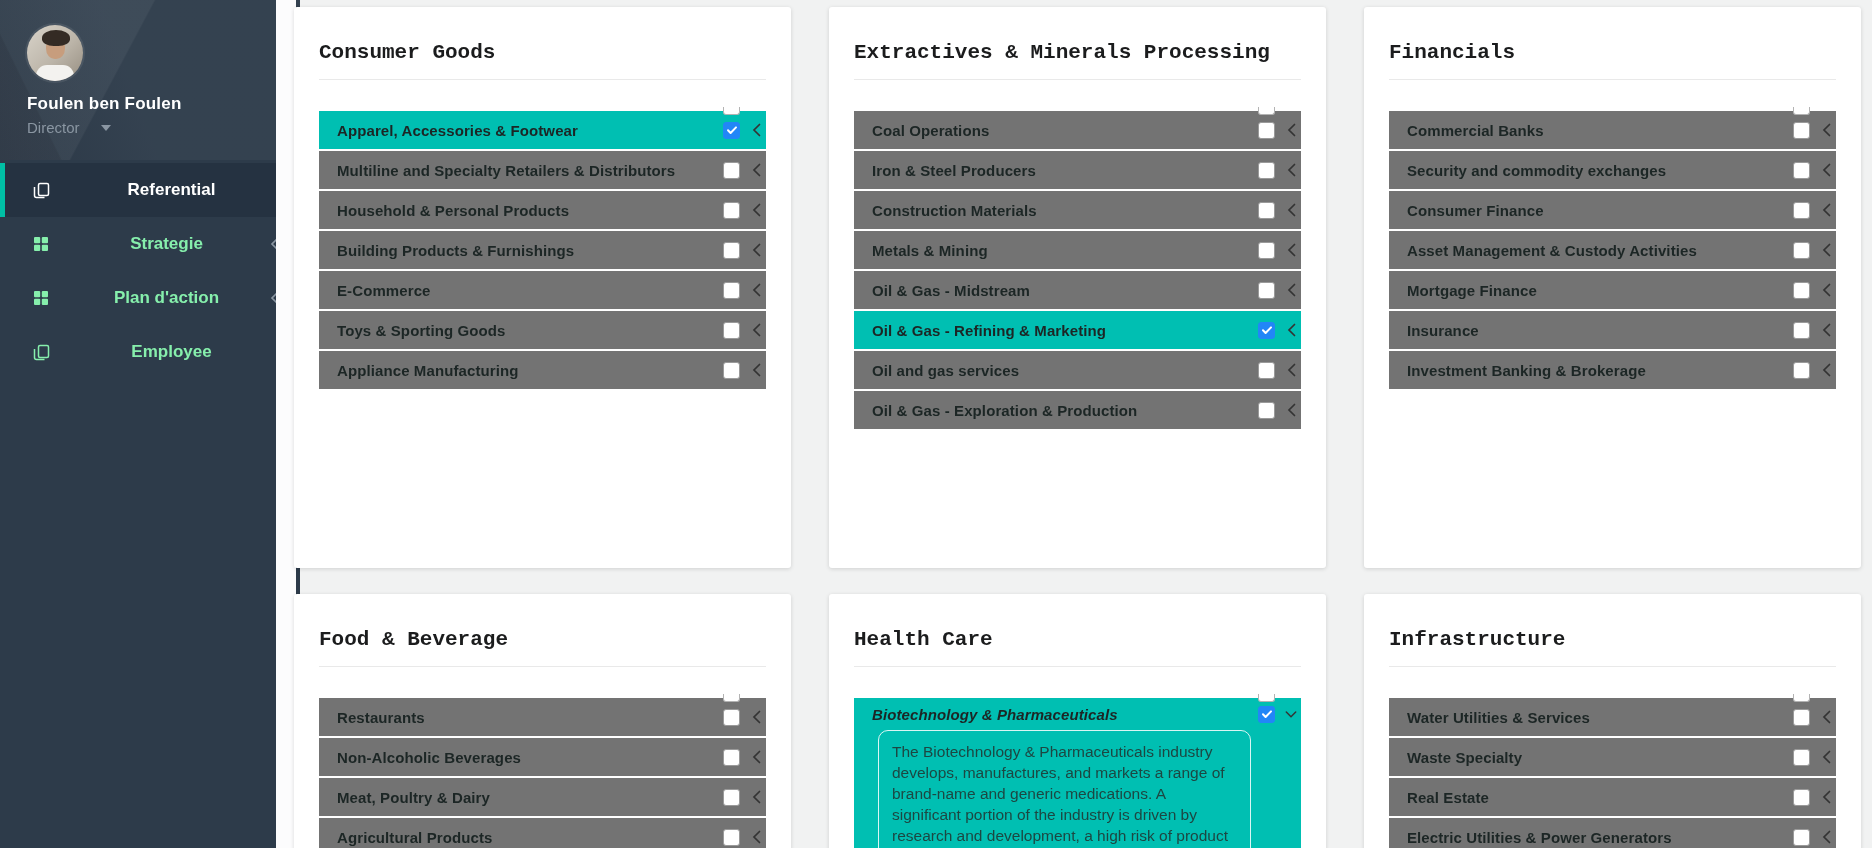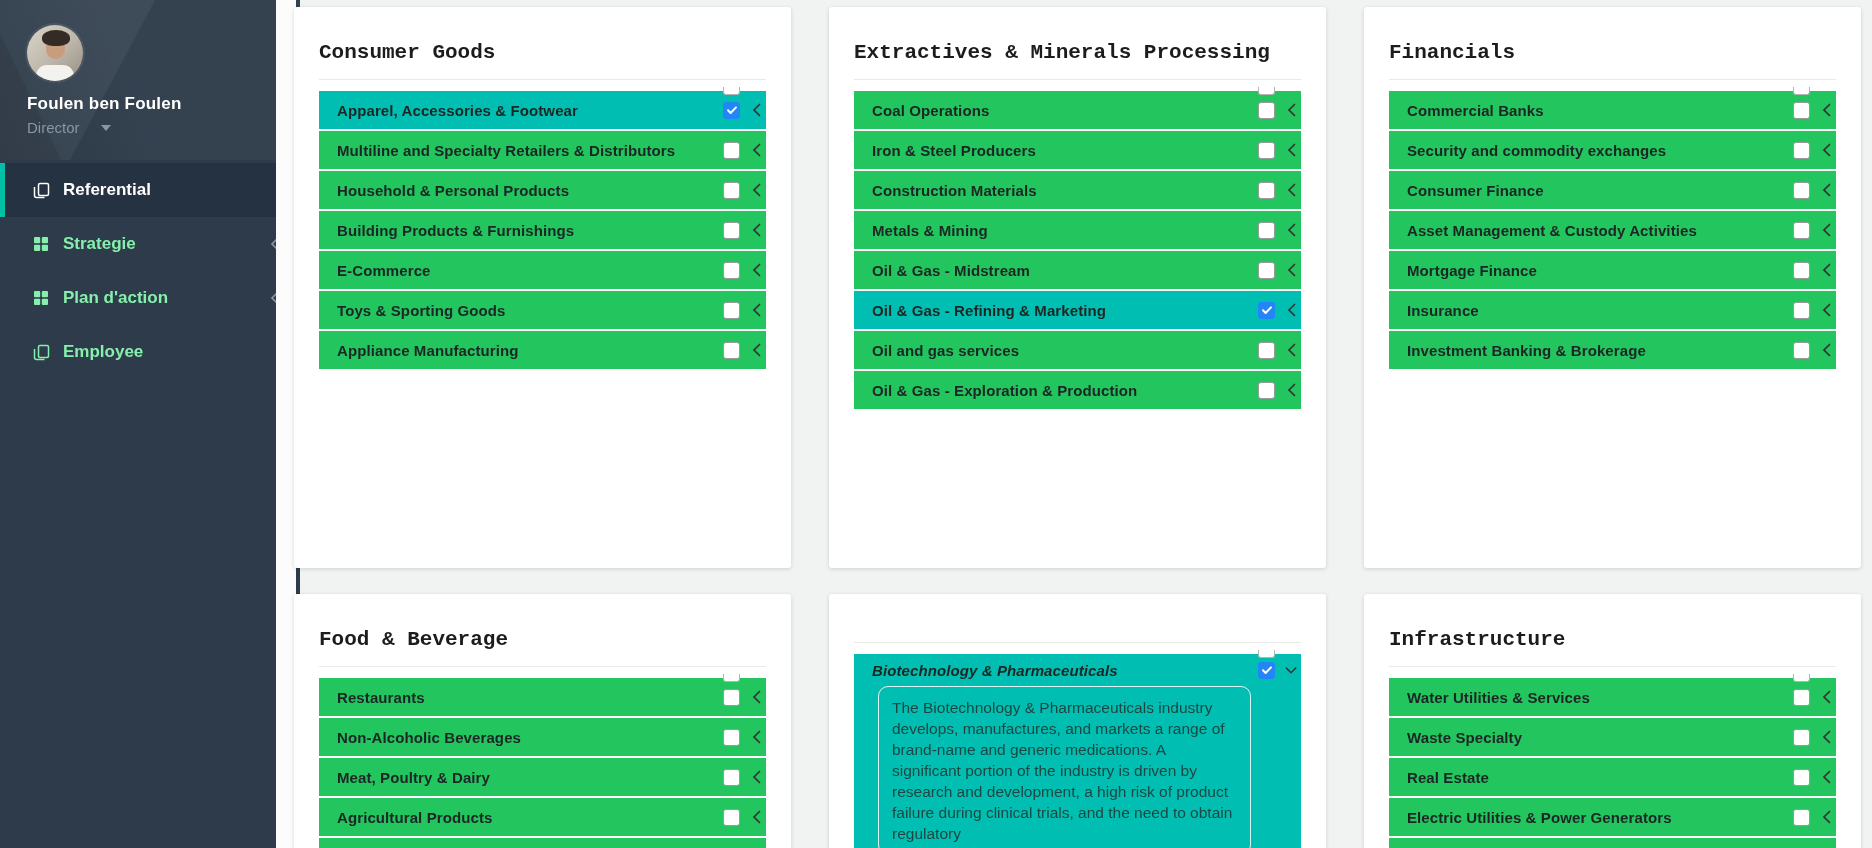--- a/index.html
+++ b/index.html
@@ -27,21 +27,21 @@
     background:linear-gradient(135deg,#d9d4ca 0%,#bcb5a9 55%,#968e81 100%);
     box-shadow:0 0 0 2px rgba(255,255,255,0.08);
   }
   .av-hair { position:absolute; left:15px; top:5px; width:28px; height:16px; background:#342b24; border-radius:50% 50% 42% 42%; }
   .av-face { position:absolute; left:19px; top:11px; width:19px; height:23px; background:#c79d7d; border-radius:46%; }
   .av-shirt{ position:absolute; left:9px; bottom:-3px; width:38px; height:19px; background:#f3f2ef; border-radius:11px 11px 0 0; }
   .user-name { margin-top:13px; color:#ffffff; font-size:17px; font-weight:700; letter-spacing:.2px; }
   .user-role { margin-top:5px; color:#8a96a2; font-size:15px; display:flex; align-items:center; gap:21px; cursor:pointer; }
   .caret { width:0; height:0; border-left:5px solid transparent; border-right:5px solid transparent; border-top:6px solid #8a96a2; display:inline-block; }
 
-  .side-nav { margin-top:3px; }
+  .side-nav { margin-top:3px;text-align:center; }
   .nav-item {
     height:54px; display:flex; align-items:center;
     padding:0 20px 0 32px; cursor:pointer;
     color:#86efac; font-size:17px; font-weight:600;
     position:relative;
   }
   .nav-item .nav-icon { width:18px; height:18px; margin-right:13px; display:flex; align-items:center; justify-content:center; }
   .nav-item .nav-label { flex:1; }
   .nav-item .nav-chev { width:10px; color:#8a96a2; display:flex; align-items:center; }
   .nav-item.active { background:#253241; color:#ffffff; font-weight:700; }
@@ -59,28 +59,28 @@
     display:grid; grid-template-columns:repeat(3,497px); grid-auto-rows:561px;
     gap:26px 38px;
   }
   .card {
     background:#ffffff; border-radius:3px;
     box-shadow:0 1px 4px rgba(0,0,0,0.14);
     padding:34px 25px 0 25px;
   }
   .card-title { font-size:21px; line-height:24px; font-weight:700; color:#1b1c1d;font-family:Liberation Mono, monospace; }
   .card-divider { height:1px; background:#e9e9e9; margin-top:14px; }
-  .list { margin-top:11px; position:relative; }
+  .list { margin-top:31px; position:relative; }
   .clipped-cb {
     position:absolute; top:-4px; right:26px; width:17px; height:8px;
     background:#ffffff; border:1px solid #b3b3b3; border-top:none;
     border-radius:0 0 3px 3px; z-index:2;
   }
   .row {
-    background:#22c55e; height:38px; margin-bottom:2px;
+    background:#737373; height:38px; margin-bottom:2px;
     display:flex; align-items:center;
     padding:0 4px 0 18px; cursor:pointer; position:relative;
   }
   .row.selected { background:#00bfb2; }
   .row-label { flex:1; font-size:15px; font-weight:700; color:#1c2625; letter-spacing:.1px; }
   .checkbox {
     width:17px; height:17px; border-radius:3px; margin-right:10px;
     background:#ffffff; border:1.5px solid #9a9a9a;
     display:flex; align-items:center; justify-content:center; cursor:pointer; flex-shrink:0;
   }
@@ -437,20 +437,21 @@
               <polyline points="7.5,1.5 2,7 7.5,12.5"></polyline>
             </svg>
           </span>
         </div>
         <div class="row">
           <span class="row-label"></span>
         </div>
       </div>
     </section>
     <section class="card">
+      <h2 class="card-title">Health Care</h2>
       <div class="card-divider"></div>
       <div class="list">
         <div class="clipped-cb"></div>
         <div class="row selected expanded">
           <div class="row-head">
             <span class="row-label">Biotechnology &amp; Pharmaceuticals</span>
             <span class="checkbox checked">
               <svg width="12" height="12" viewBox="0 0 12 12" fill="none" stroke="#fff" stroke-width="2" stroke-linecap="round" stroke-linejoin="round">
                 <polyline points="2,6.3 4.6,9 10,3.4"></polyline>
               </svg>

